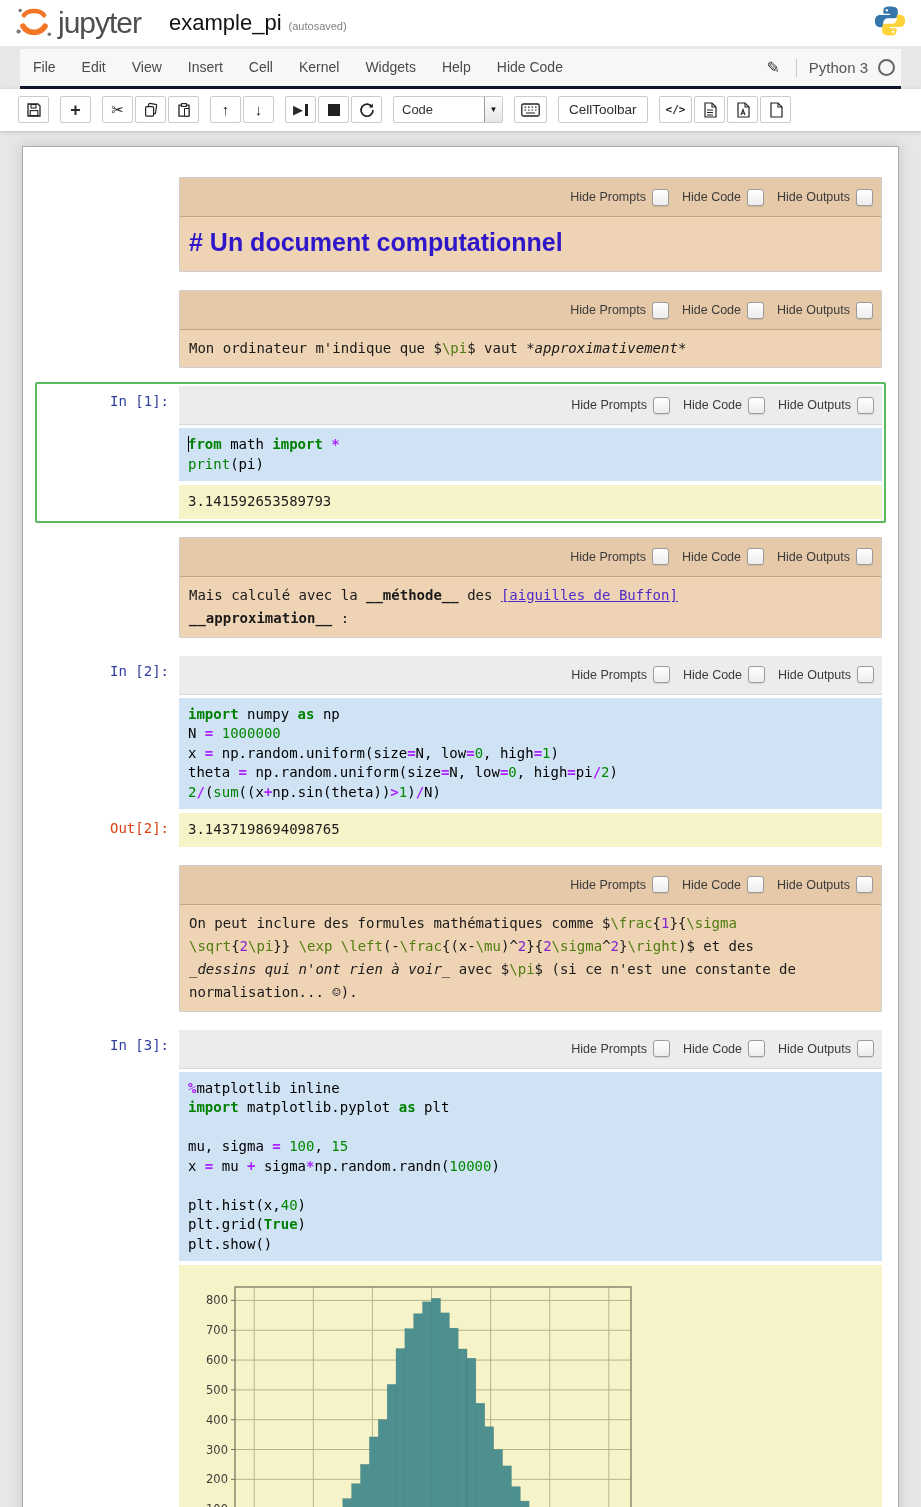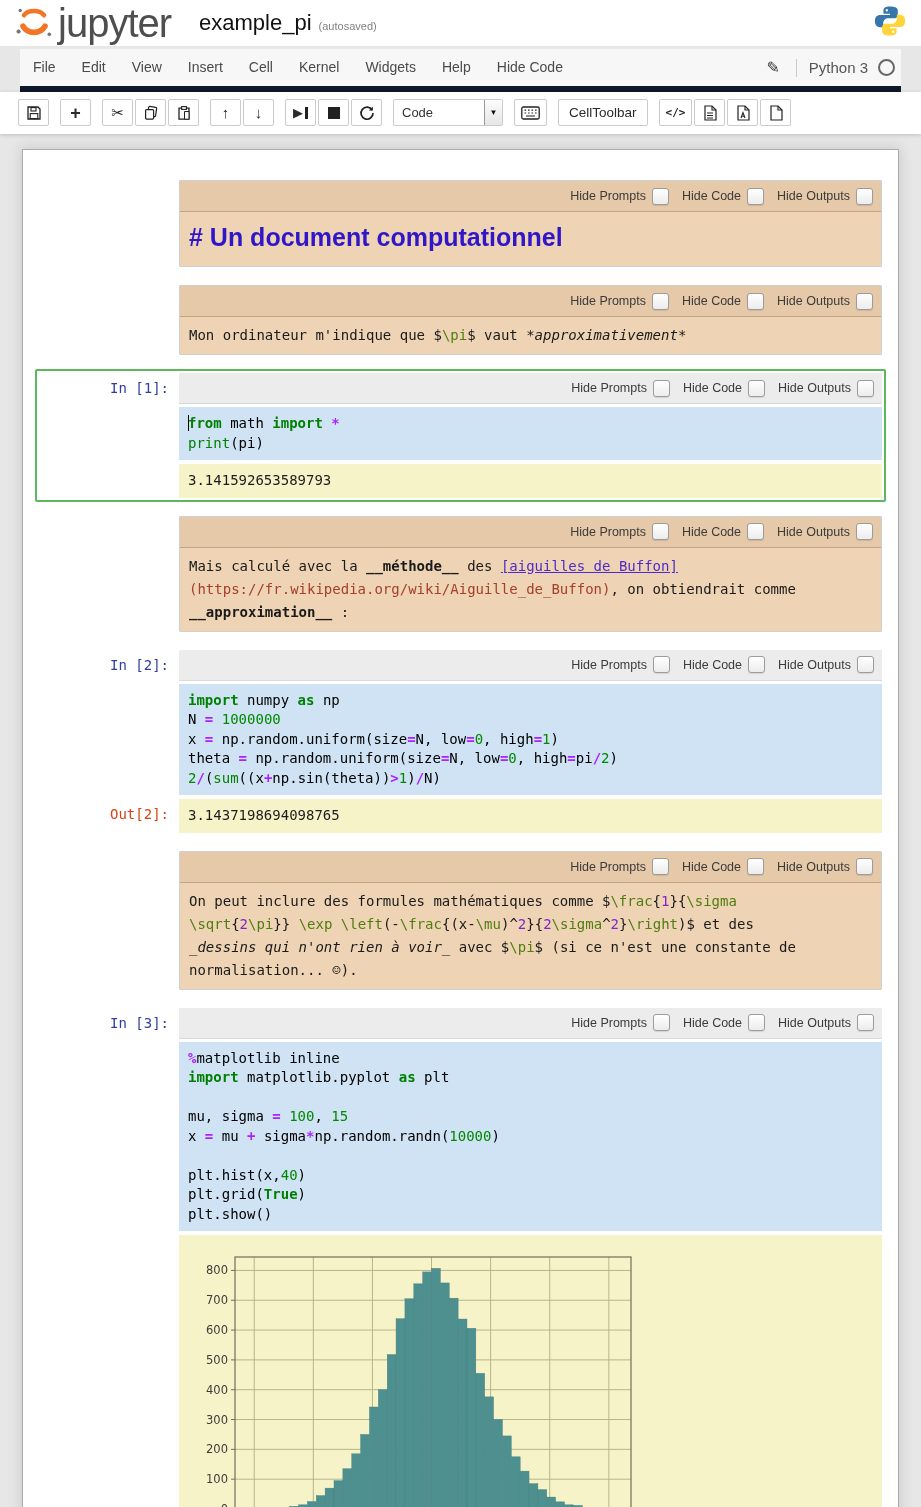--- a/index.html
+++ b/index.html
@@ -1,24 +1,24 @@
 <!DOCTYPE html>
 <html style="--md_bg: #eed3b4; --md_strip: #e5c9a9; --code_bg: #cfe3f4; --out_bg: #f7f3c8; --selected_border: #5cb85c; --in_prompt: #303f9f; --out_prompt: #d84315; --kw: #008000; --num: #008800; --op: #aa22ff; --builtin: #008000; --h1: #2f16c9; --link: #4e2bc9; --url: #a5402a; --latex: #4f7d0f; --lnum: #8326c9; --bar_color: #4e8f8f; --bar_edge: #417f7f; --grid_color: #b5b58a; --spine_color: #70705c; --tick_text: #3c3c3c;"><head>
 <meta charset="utf-8">
 <style>
   html,body{margin:0;padding:0;background:#e7e7e7;font-family:"Liberation Sans",sans-serif;}
   .app{width:921px;margin:0 auto;}
   
   .header{background:#fff;height:46px;display:flex;align-items:center;justify-content:space-between;padding:0 14px;box-sizing:border-box;}
   .logo-wrap{display:flex;align-items:center;}
-  .logo-text{font-size:40px;color:#4e4e4e;letter-spacing:-1px;margin-left:4px;}
+  .logo-text{font-size:30px;color:#4e4e4e;letter-spacing:-1px;margin-left:4px;}
   .nb-title{font-size:22px;color:#111;margin-left:28px;cursor:pointer;}
   .autosave{font-size:11px;color:#828282;margin-left:7px;padding-top:6px;}
   
-  .menubar{background:#f7f7f7;margin:3px 20px 0;height:37px;display:flex;align-items:center;border-bottom:6px solid #0f172a;gap:40px;}
+  .menubar{background:#f7f7f7;margin:3px 20px 0;height:37px;display:flex;align-items:center;border-bottom:3px solid #0f172a;gap:40px;}
   .menu-item{padding:0 13px;font-size:14px;color:#4a4a4a;cursor:pointer;line-height:37px;}
   .menu-right{margin-left:auto;display:flex;align-items:center;padding-right:6px;}
   .pencil{font-size:16px;color:#333;margin-right:16px;}
   .kernel-divider{width:1px;height:18px;background:#ccc;margin-right:12px;}
   .kernel-name{font-size:15px;color:#555;margin-right:10px;}
   .kernel-circle{width:13px;height:13px;border:2px solid #666;border-radius:50%;}
   
   .toolbar{background:#fff;padding:7px 18px 8px;display:flex;align-items:center;box-shadow:0 1px 4px rgba(0,0,0,.18);position:relative;z-index:2;}
   .tb-group{display:flex;gap:2px;margin-right:11px;}
   .tb-btn{height:27px;min-width:31px;padding:0 6px;border:1px solid #cbcbcb;border-radius:2px;background:#fff;display:inline-flex;align-items:center;justify-content:center;font-size:14px;color:#2a2a2a;cursor:pointer;box-sizing:border-box;}
@@ -34,21 +34,21 @@
   .ctb-btn-label{font-size:13.5px;}
   
   #notebook{width:877px;margin:15px auto 16px;background:#fff;border:1px solid #ababab;box-shadow:0 0 12px 1px rgba(87,87,87,.2);padding:26px 0 34px;box-sizing:border-box;}
   .cell{margin:0 12px 10px;border:2px solid transparent;border-radius:2px;padding:2px;}
   .cell.selected{border-color:var(--selected_border);}
   .crow{display:flex;}
   .pcol{width:140px;flex:none;text-align:right;padding:6px 10px 0 0;box-sizing:border-box;font-family:"DejaVu Sans Mono",monospace;font-size:14px;line-height:19px;}
   .pcol.in{color:var(--in_prompt);}
   .pcol.out{color:var(--out_prompt);}
   .mcol{flex:1;min-width:0;}
-  .ctb{height:31px;display:flex;align-items:center;justify-content:flex-end;padding:12px 6px;box-sizing:border-box;}
+  .ctb{height:39px;display:flex;align-items:center;justify-content:flex-end;padding:12px 6px;box-sizing:border-box;}
   .cell-md .md-box{border:1px solid #cfcfcf;border-radius:1px;}
   .cell-md .ctb{background:var(--md_strip);border-bottom:1px solid rgba(125,95,55,.35);}
   .cell-code .ctb{background:#ececec;border-bottom:1px solid #d8d8d8;margin-bottom:3px;}
   .ctb-label{font-size:12.5px;color:#3b3b3b;margin-right:6px;}
   .ctb-check{width:15px;height:15px;border:1px solid #9c9c9c;border-radius:3px;background:linear-gradient(#ffffff,#ececec);box-shadow:0 1px 1px rgba(0,0,0,.10);margin-right:13px;cursor:pointer;}
   .ctb-check:last-child{margin-right:2px;}
   .md-area{background:var(--md_bg);padding:7px 9px;font-family:"DejaVu Sans Mono",monospace;font-size:14px;line-height:23px;color:#1a1a1a;cursor:text;}
   .code-area{background:var(--code_bg);padding:7px 9px;font-family:"DejaVu Sans Mono",monospace;font-size:14px;line-height:19.5px;color:#000;cursor:text;}
   .line{min-height:19.5px;white-space:pre-wrap;}
   .md-area .line{min-height:23px;}
@@ -288,21 +288,20 @@
               <div class="ctb">
                 <span class="ctb-label">Hide Prompts</span>
                 <span class="ctb-check"></span>
                 <span class="ctb-label">Hide Code</span>
                 <span class="ctb-check"></span>
                 <span class="ctb-label">Hide Outputs</span>
                 <span class="ctb-check"></span>
               </div>
               <div class="md-area">
                 <div class="line"><span>Mais calculé avec la </span><span class="sg-strong">__méthode__</span><span> des </span><span class="sg-link">[aiguilles de Buffon]</span></div>
-                <div class="line"><span class="sg-url">(https://fr.wikipedia.org/wiki/Aiguille_de_Buffon)</span><span>, on obtiendrait comme</span></div>
                 <div class="line"><span class="sg-strong">__approximation__</span><span> :</span></div>
               </div>
             </div>
           </div>
         </div>
       </div>
       <div class="cell cell-code">
         <div class="crow">
           <div class="pcol in">In [2]:</div>
           <div class="mcol">

